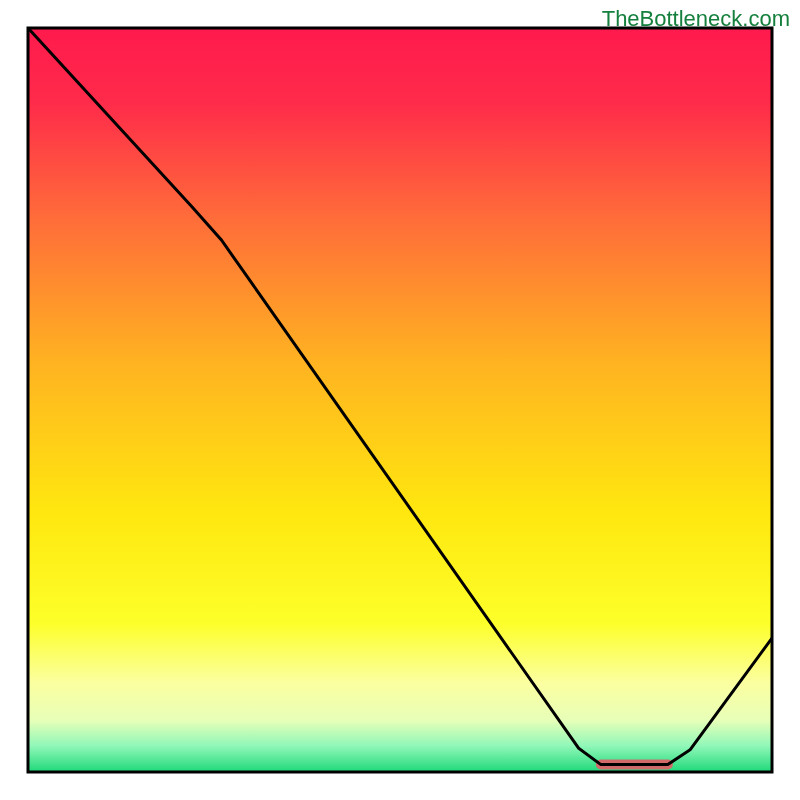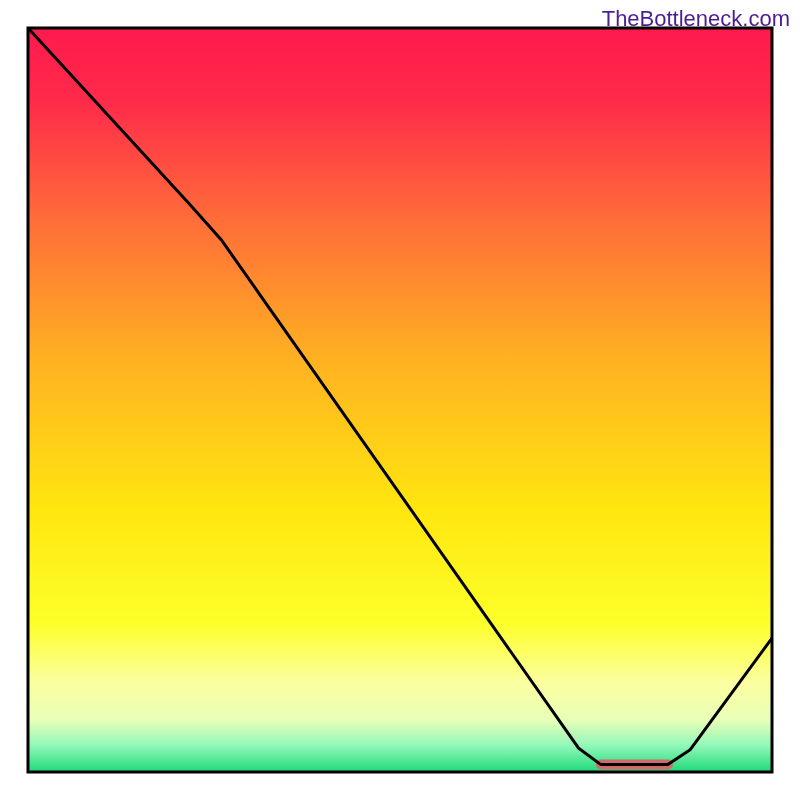--- a/index.html
+++ b/index.html
@@ -16,21 +16,21 @@
     top: 0;
     left: 0;
     width: 800px;
     height: 800px;
   }
   .attribution {
     position: absolute;
     top: 6px;
     right: 10px;
     font-size: 22px;
-    color: #4c1d95;
+    color: #15803d;
     font-family: Arial, sans-serif;
     z-index: 10;
   }
   svg {
     display: block;
   }
 </style>
 </head>
 <body>
 

